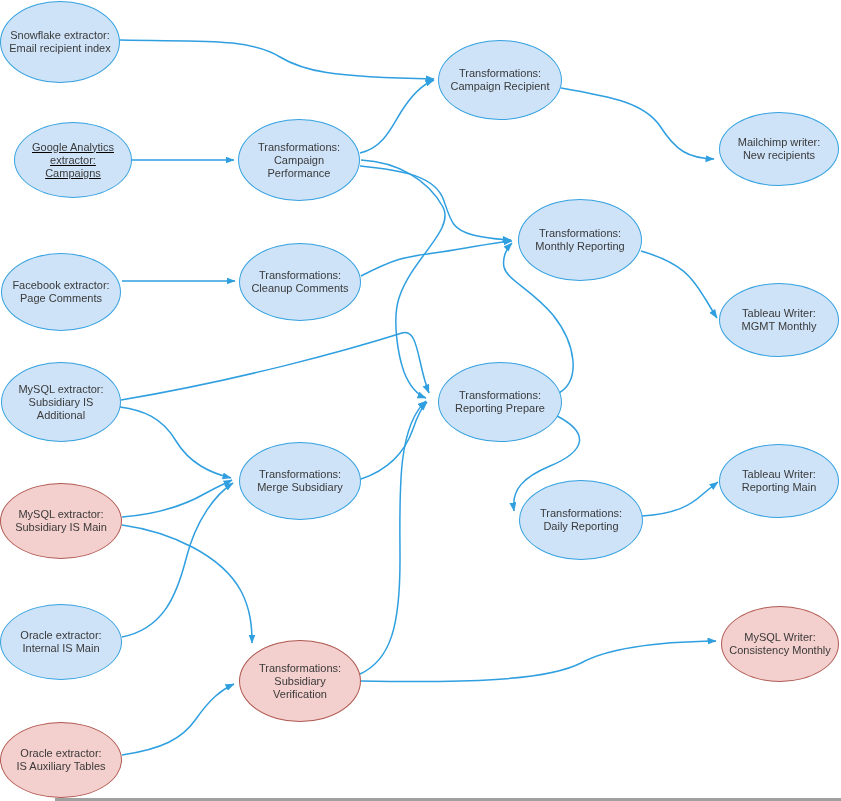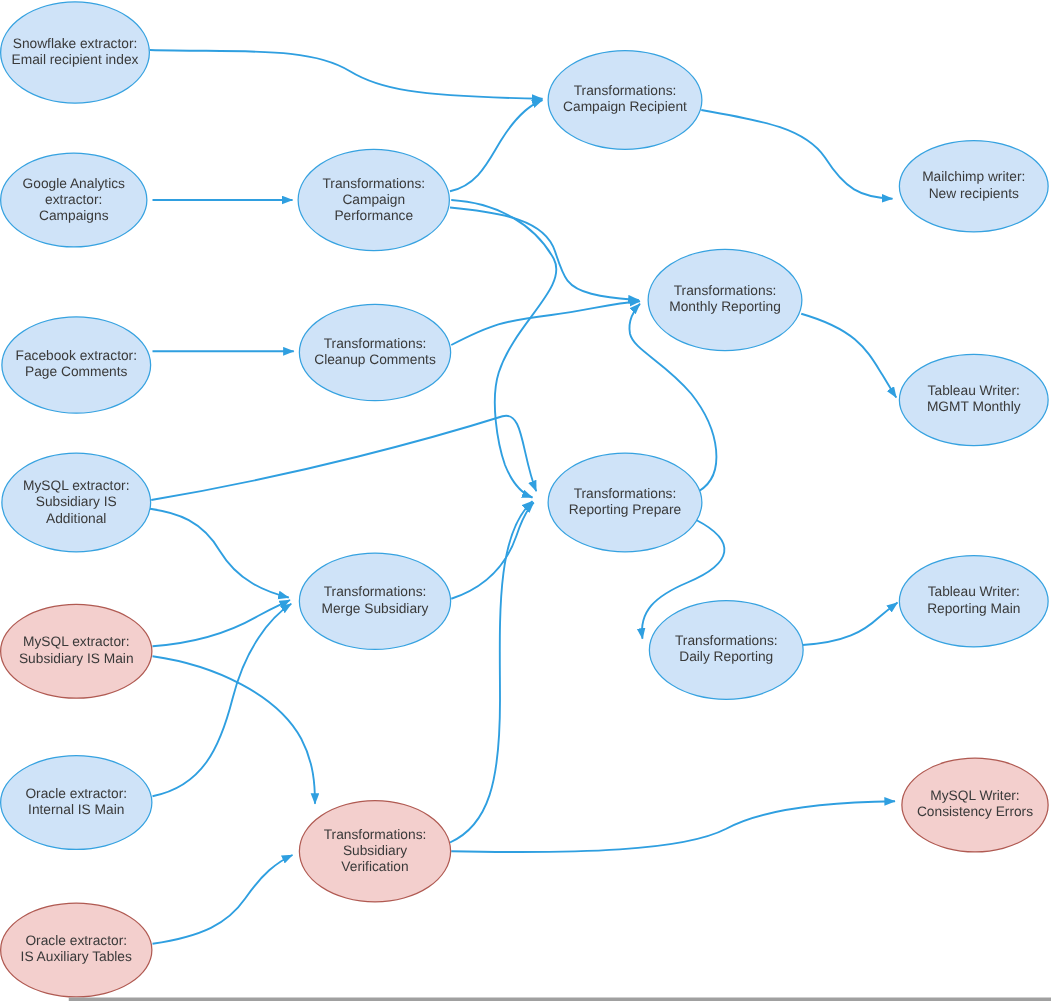--- a/index.html
+++ b/index.html
@@ -72,21 +72,21 @@
         <path d="M 557 416 C 590 433 586 451 550 466 C 524 477 511 489 514 511" class="edge" marker-end="url(#arrow)"></path>
         <path d="M 641 251 C 686 264 694 281 706 300 C 712 310 715 315 717 318" class="edge" marker-end="url(#arrow)"></path>
         <path d="M 642 516 C 676 514 691 505 703 494 C 710 488 714 485 718 482" class="edge" marker-end="url(#arrow)"></path>
       </g>
   </svg>
   <div id="nodes-layer">
       <div class="node blue" style="left: 0px; top: 1px; width: 120px; height: 82px;">
         <span>Snowflake extractor:
 Email recipient index</span>
       </div>
-      <div class="node blue" style="left: 0; top: 122px; width: 118px; height: 76px;">
+      <div class="node blue" style="left: 14px; top: 122px; width: 118px; height: 76px; text-decoration: underline;">
         <span>Google Analytics
 extractor:
 Campaigns</span>
       </div>
       <div class="node blue" style="left: 1px; top: 253px; width: 120px; height: 78px;">
         <span>Facebook extractor:
 Page Comments</span>
       </div>
       <div class="node blue" style="left: 1px; top: 362px; width: 120px; height: 80px;">
         <span>MySQL extractor:
@@ -146,17 +146,17 @@
       <div class="node blue" style="left: 719px; top: 283px; width: 120px; height: 74px;">
         <span>Tableau Writer:
 MGMT Monthly</span>
       </div>
       <div class="node blue" style="left: 719px; top: 444px; width: 120px; height: 74px;">
         <span>Tableau Writer:
 Reporting Main</span>
       </div>
       <div class="node red" style="left: 721px; top: 606px; width: 118px; height: 76px;">
         <span>MySQL Writer:
-Consistency Errors</span>
+Consistency Monthly</span>
       </div>
     </div>
   <div id="hscrollbar"></div>
 </div>
 
 </body></html>

